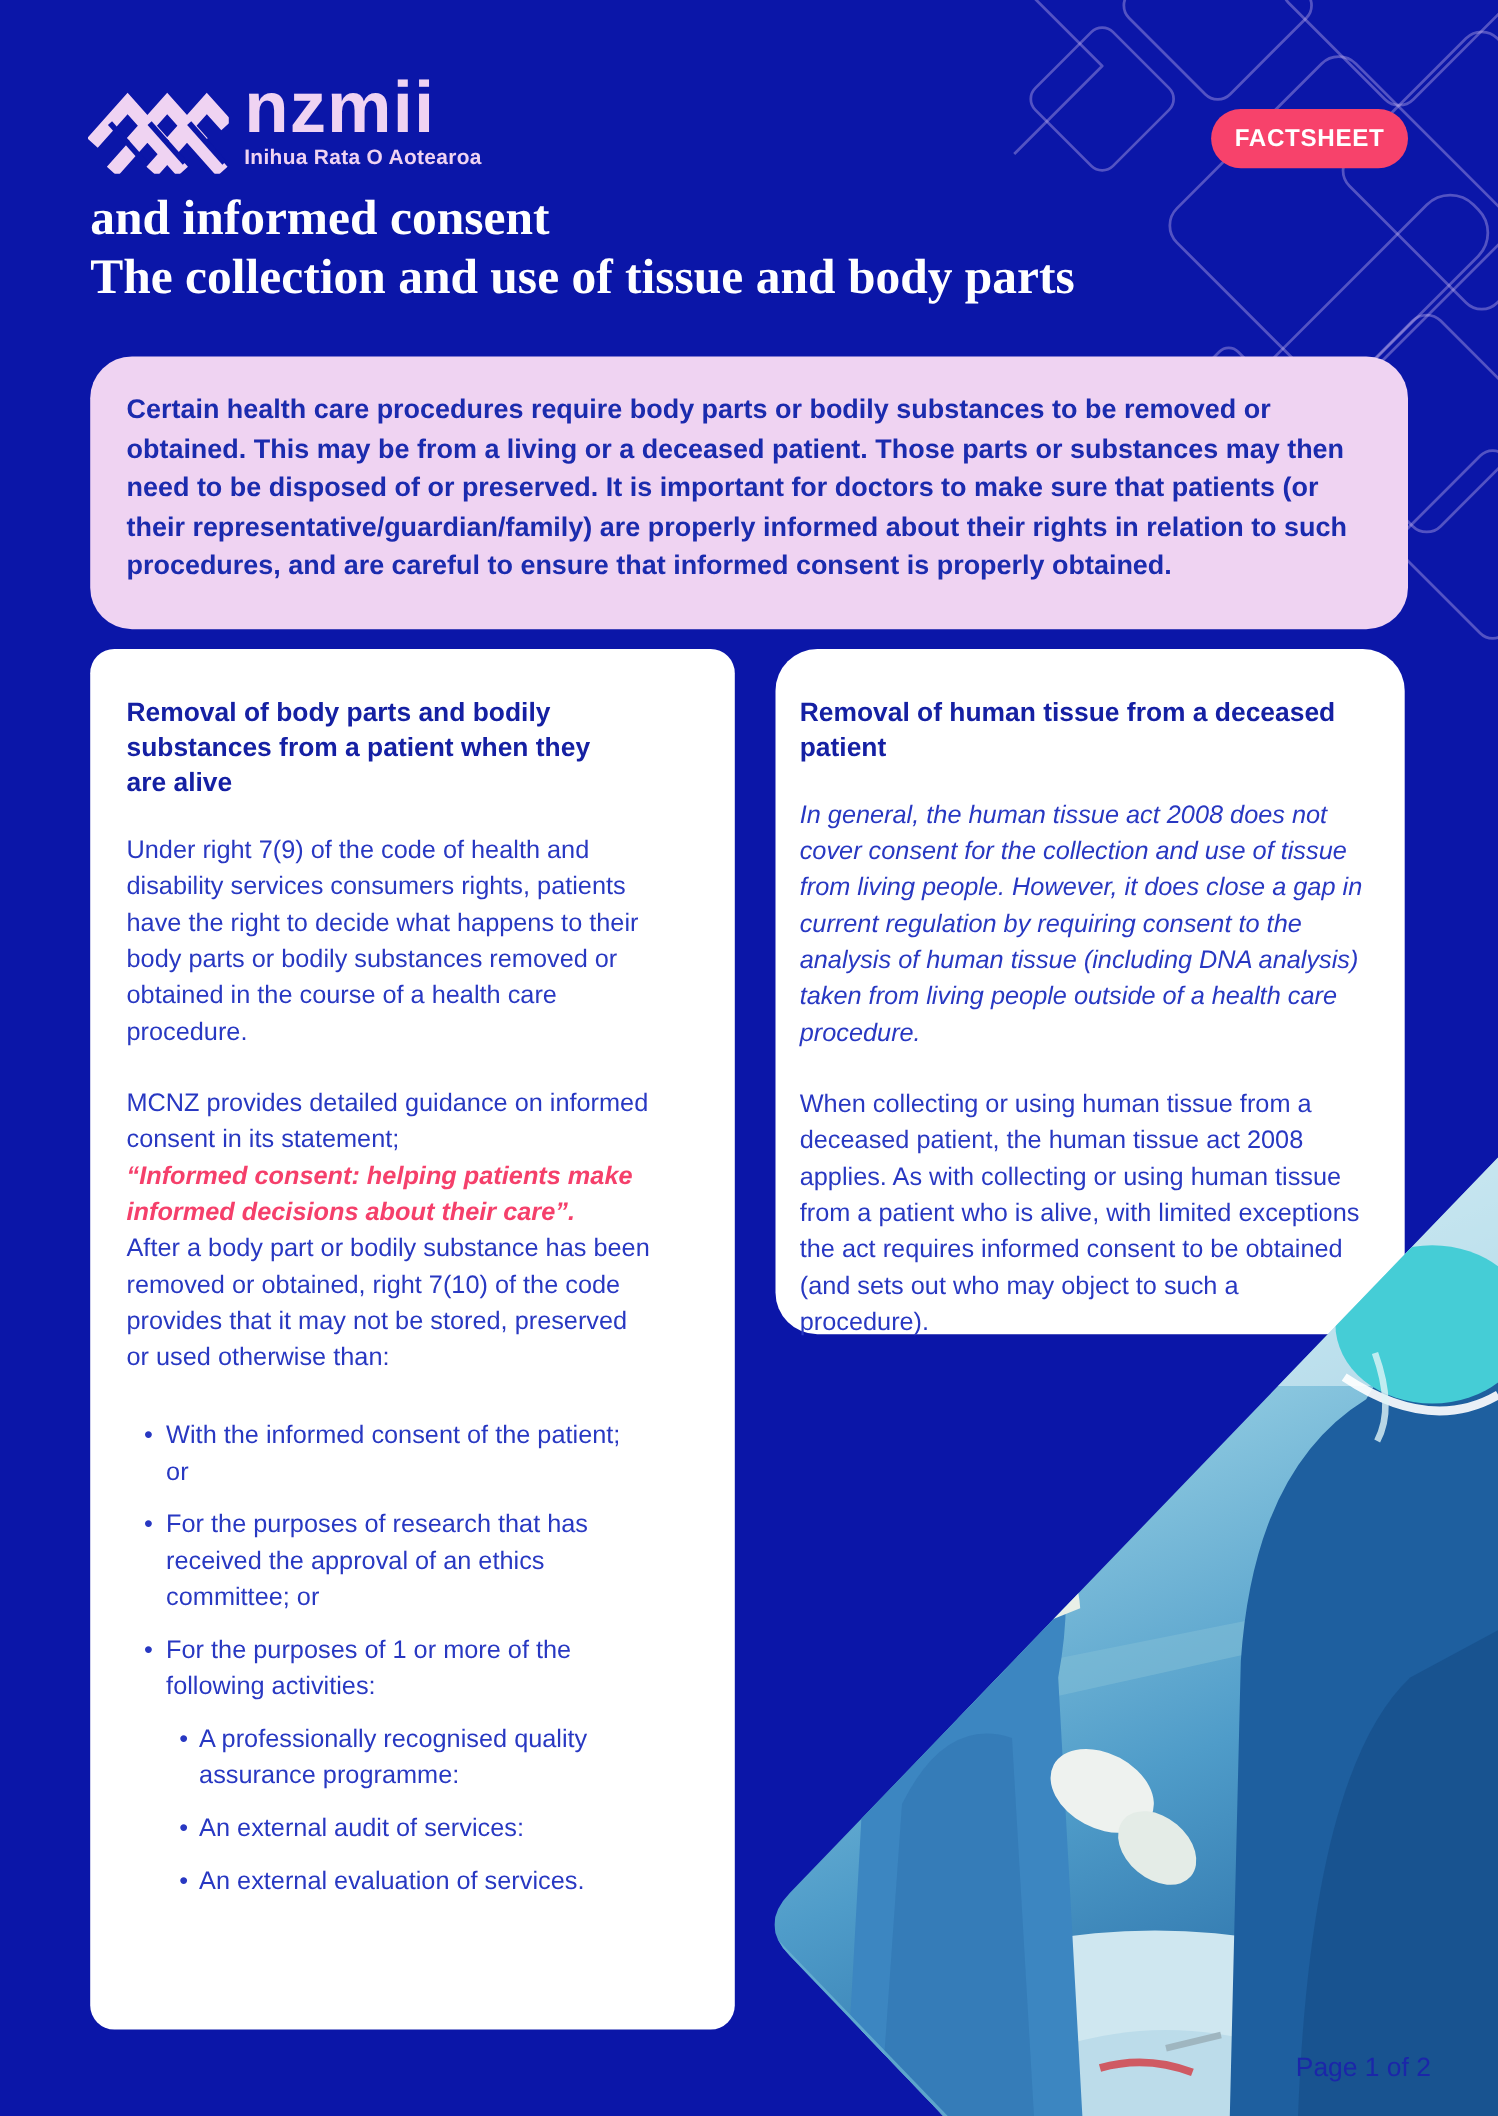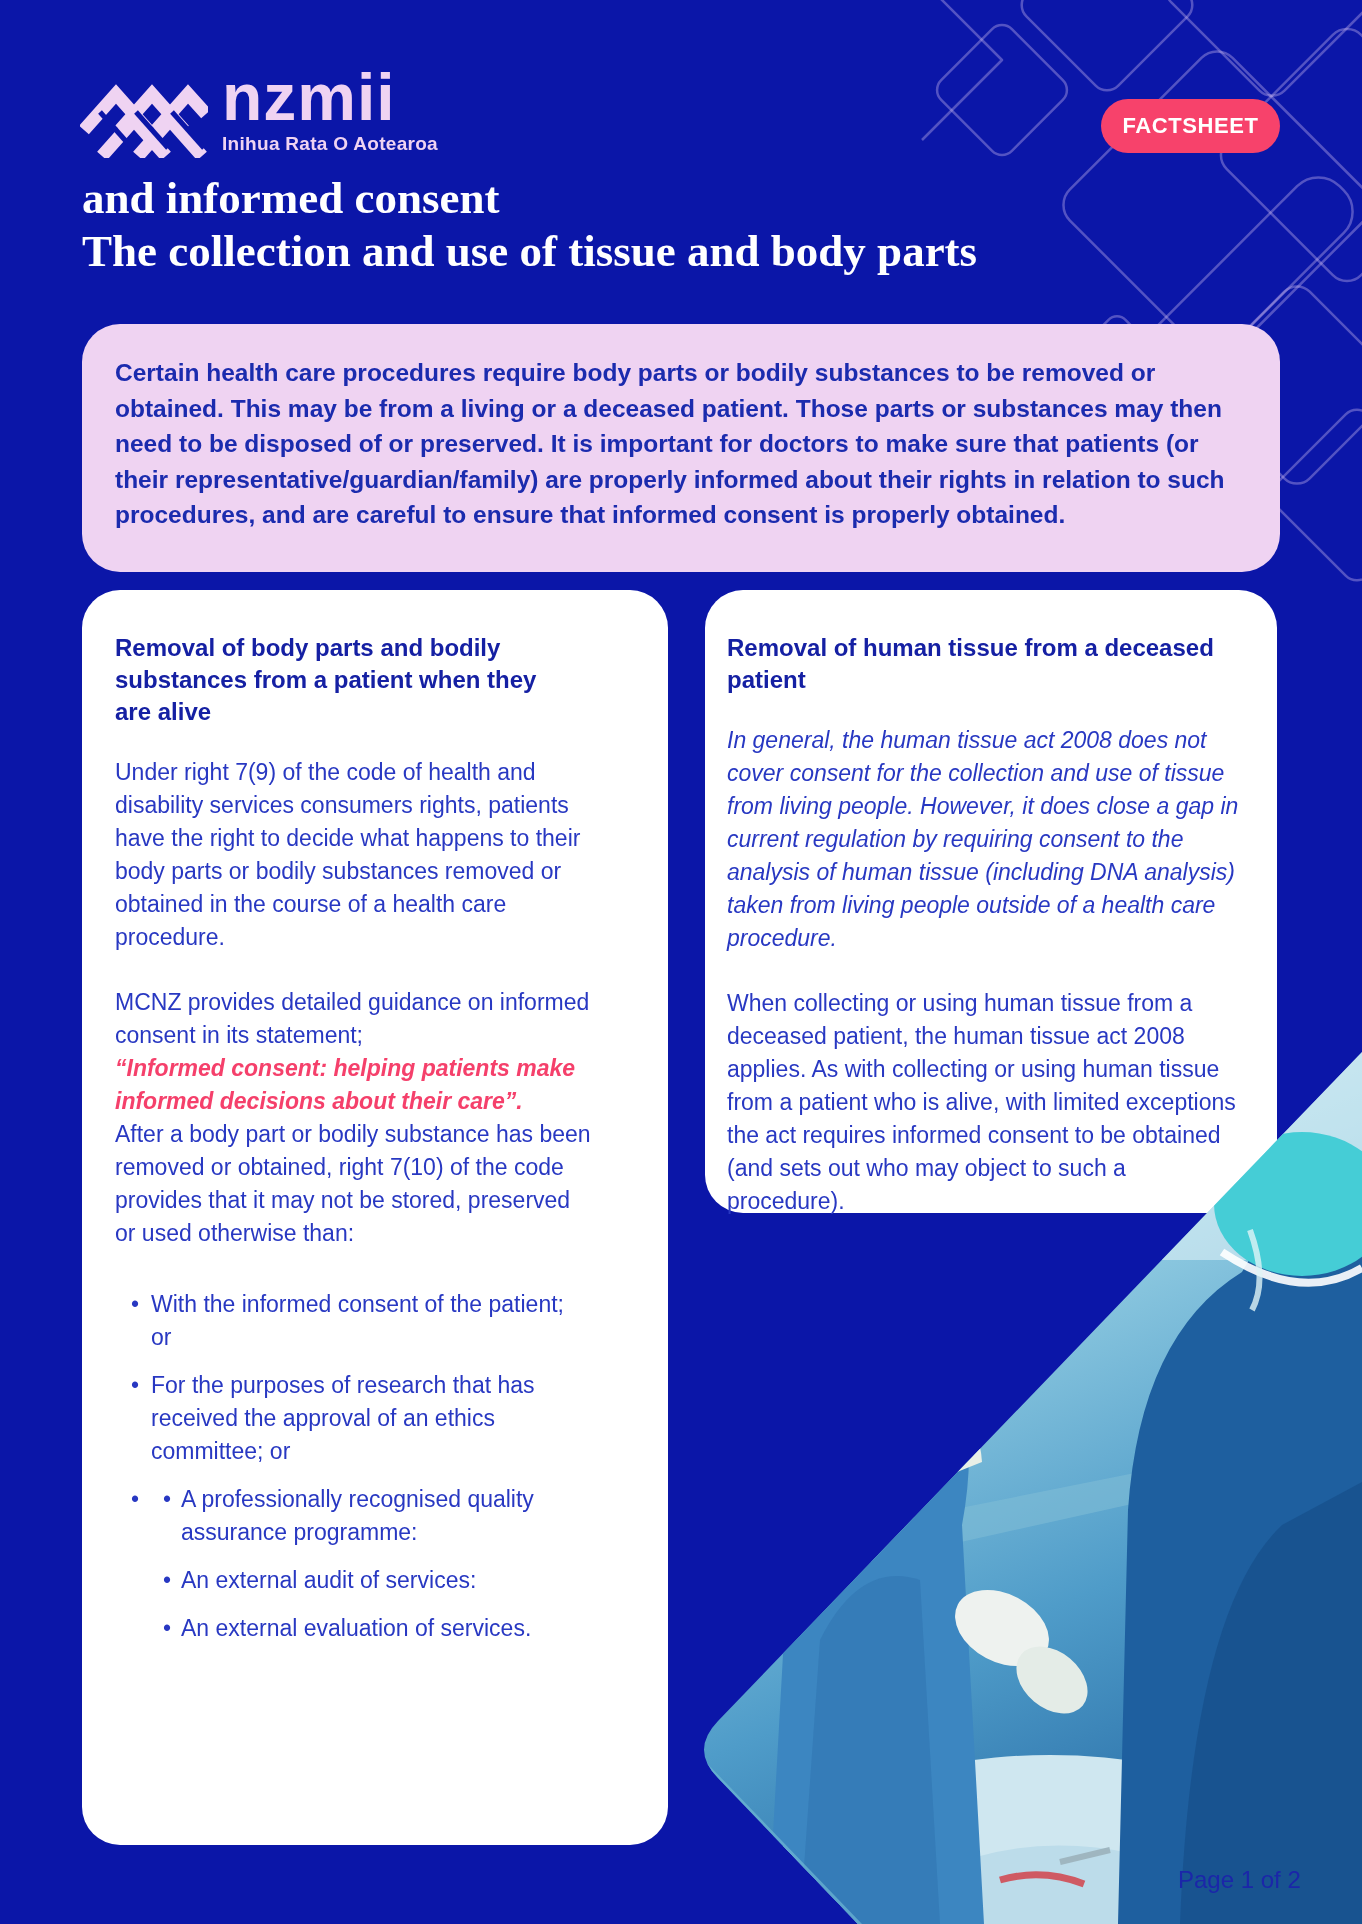--- a/index.html
+++ b/index.html
@@ -55,21 +55,21 @@
     width: 1110px;
     color: #1b2bae; font-weight: bold;
     font-size: 24.5px; line-height: 35.5px;
   }
 
   
   .card {
     position: absolute; background: #ffffff; border-radius: 38px;
     color: #2838c2;
   }
-  .card-left { left: 82px; top: 590px; width: 586px; height: 1255px; padding: 42px 30px 0 33px; }
+  .card-left { left: 82px; top: 590px; width: 586px; height: 1255px; padding: 42px 30px 0 33px; border-radius: 22px; }
   .card-right { left: 705px; top: 590px; width: 572px; height: 623px; padding: 42px 25px 0 22px; }
 
   .card h2 {
     color: #1520a3; font-size: 24px; line-height: 32px; font-weight: bold;
     margin-bottom: 28px;
   }
   .card-left h2 { width: 450px; }
   .card-right h2 { width: 520px; }
 
   .card p { font-size: 23px; line-height: 33px; margin-bottom: 32px; }
@@ -163,20 +163,21 @@
     <p>Under right 7(9) of the code of health and disability services consumers rights, patients have the right to decide what happens to their body parts or bodily substances removed or obtained in the course of a health care procedure.</p>
     <p>
       <span class="p-seg">MCNZ provides detailed guidance on informed consent in its statement;</span>
       <span class="p-seg highlight">“Informed consent: helping patients make informed decisions about their care”.</span>
       <span class="p-seg">After a body part or bodily substance has been removed or obtained, right 7(10) of the code provides that it may not be stored, preserved or used otherwise than:</span>
     </p>
     <ul class="bullets">
       <li>With the informed consent of the patient; or</li>
       <li>For the purposes of research that has received the approval of an ethics committee; or</li>
       <li>
+        <span>For the purposes of 1 or more of the following activities:</span>
         <ul class="sub-bullets">
           <li>A professionally recognised quality assurance programme:</li>
           <li>An external audit of services:</li>
           <li>An external evaluation of services.</li>
         </ul>
       </li>
     </ul>
   </div>
 
   <div class="card card-right">

